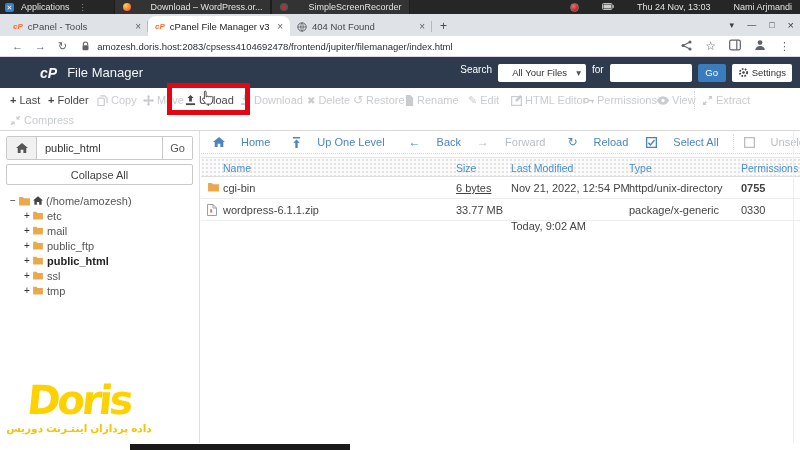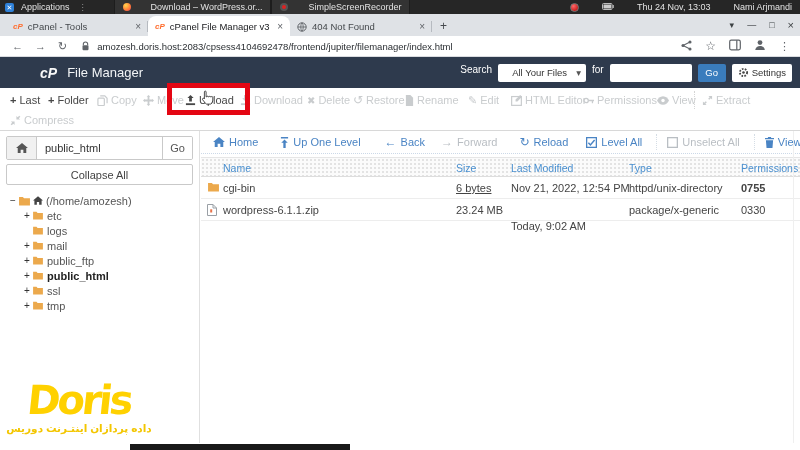--- a/index.html
+++ b/index.html
@@ -93,21 +93,21 @@
   .home-glyph { margin-left:2px; color:#444; display:flex; }
   
   .brand { position:absolute; left:4px; bottom:9px; width:150px; text-align:center; }
   .brand-word { font-family:"DejaVu Sans","Liberation Sans",sans-serif; font-weight:900; font-size:40px;
     line-height:0.95; color:#FFD100; transform:skewX(-6deg); letter-spacing:-3px; }
   .brand-tag { margin-top:3px; font-size:10.5px; font-weight:bold; color:#f3c600; direction:rtl; }
   
   .content { position:absolute; left:201px; top:131px; width:599px; height:312px; background:#fff; }
   .nav-tb { height:23px; display:flex; align-items:center; font-size:11px;
     border-bottom:1px dotted #ccd9e8; white-space:nowrap; }
-  .nav-item { display:flex; align-items:center; gap:4px; }
+  .nav-item { display:flex; align-items:center; gap:16px; }
   .nav-item.on { color:#4a84c4; }
   .nav-item.off { color:#b9bec3; }
   .nav-div { height:16px; border-left:1px dotted #d5dde5; margin-left:14px; }
   .thead { height:20px; margin-top:3px; position:relative; font-size:10.5px; color:#4a90d0;
     background:#fbfbfb; background-image:radial-gradient(#e3e3e3 0.8px, transparent 0.8px); background-size:4px 4px;
     border-top:1px solid #e6e6e6; border-bottom:1px solid #ddd; }
   .thead span { position:absolute; top:4px; }
   .frow { height:22px; position:relative; border-bottom:1px solid #ededed; font-size:11px; color:#444; }
   .frow .ric { position:absolute; left:6px; top:5px; }
   .c-name { position:absolute; left:22px; } .thead .c-name{ left:22px; }
@@ -394,29 +394,20 @@
       <div class="tnode child">
         <span class="exp">+</span>
         <span style="display:flex;">
             <svg width="12" height="9" viewBox="0 0 13 11">
               <path d="M0.5 1h4.2L6 2.5h6.5v8H0.5z" fill="#ECA94C"></path>
             </svg>
           </span>
         <span class="lbl">etc</span>
       </div>
       <div class="tnode child">
-        <span class="exp"></span>
-        <span style="display:flex;">
-            <svg width="12" height="9" viewBox="0 0 13 11">
-              <path d="M0.5 1h4.2L6 2.5h6.5v8H0.5z" fill="#ECA94C"></path>
-            </svg>
-          </span>
-        <span class="lbl">logs</span>
-      </div>
-      <div class="tnode child">
         <span class="exp">+</span>
         <span style="display:flex;">
             <svg width="12" height="9" viewBox="0 0 13 11">
               <path d="M0.5 1h4.2L6 2.5h6.5v8H0.5z" fill="#ECA94C"></path>
             </svg>
           </span>
         <span class="lbl">mail</span>
       </div>
       <div class="tnode child">
         <span class="exp">+</span>
@@ -492,21 +483,21 @@
         <span style="font-size:12px;">↻</span>
         <span>Reload</span>
       </div>
       <div class="nav-item on" style="margin-left:18px;">
         <span style="display:flex;">
             <svg width="11" height="11" viewBox="0 0 12 12">
               <rect x="0.7" y="0.7" width="10.6" height="10.6" fill="none" stroke="currentColor" stroke-width="1.4"></rect>
               <path d="M2.6 6.2l2.2 2.4L9.4 3.2" fill="none" stroke="currentColor" stroke-width="1.6"></path>
             </svg>
           </span>
-        <span>Level All</span>
+        <span>Select All</span>
       </div>
       <div class="nav-div"></div>
       <div class="nav-item off" style="margin-left:10px;">
         <span style="display:flex;">
             <svg width="11" height="11" viewBox="0 0 12 12">
               <rect x="0.7" y="0.7" width="10.6" height="10.6" fill="none" stroke="currentColor" stroke-width="1.4"></rect>
             </svg>
           </span>
         <span>Unselect All</span>
       </div>
@@ -545,21 +536,21 @@
 
     <div class="frow">
       <span class="ric">
         <svg width="10" height="12" viewBox="0 0 10 12">
             <path d="M0.5 0.5h5.5L9.5 4v7.5H0.5z" fill="#fff" stroke="#9aa0a6"></path>
             <path d="M6 0.5V4h3.5" fill="none" stroke="#9aa0a6"></path>
             <rect x="3.2" y="5.3" width="2" height="3.2" fill="#e8734a"></rect>
           </svg>
       </span>
       <span class="c-name" style="top:5px;">wordpress-6.1.1.zip</span>
-      <span class="c-size" style="top:5px;">23.24 MB</span>
+      <span class="c-size" style="top:5px;">33.77 MB</span>
       <span class="c-mod" style="top:21px;">Today, 9:02 AM</span>
       <span class="c-type" style="top:5px;">package/x-generic</span>
       <span class="c-perm" style="top:5px;">0330</span>
     </div>
 
     <div class="edge-line"></div>
   </div>
 
   <div class="bottom-bar"></div>
 </div>

